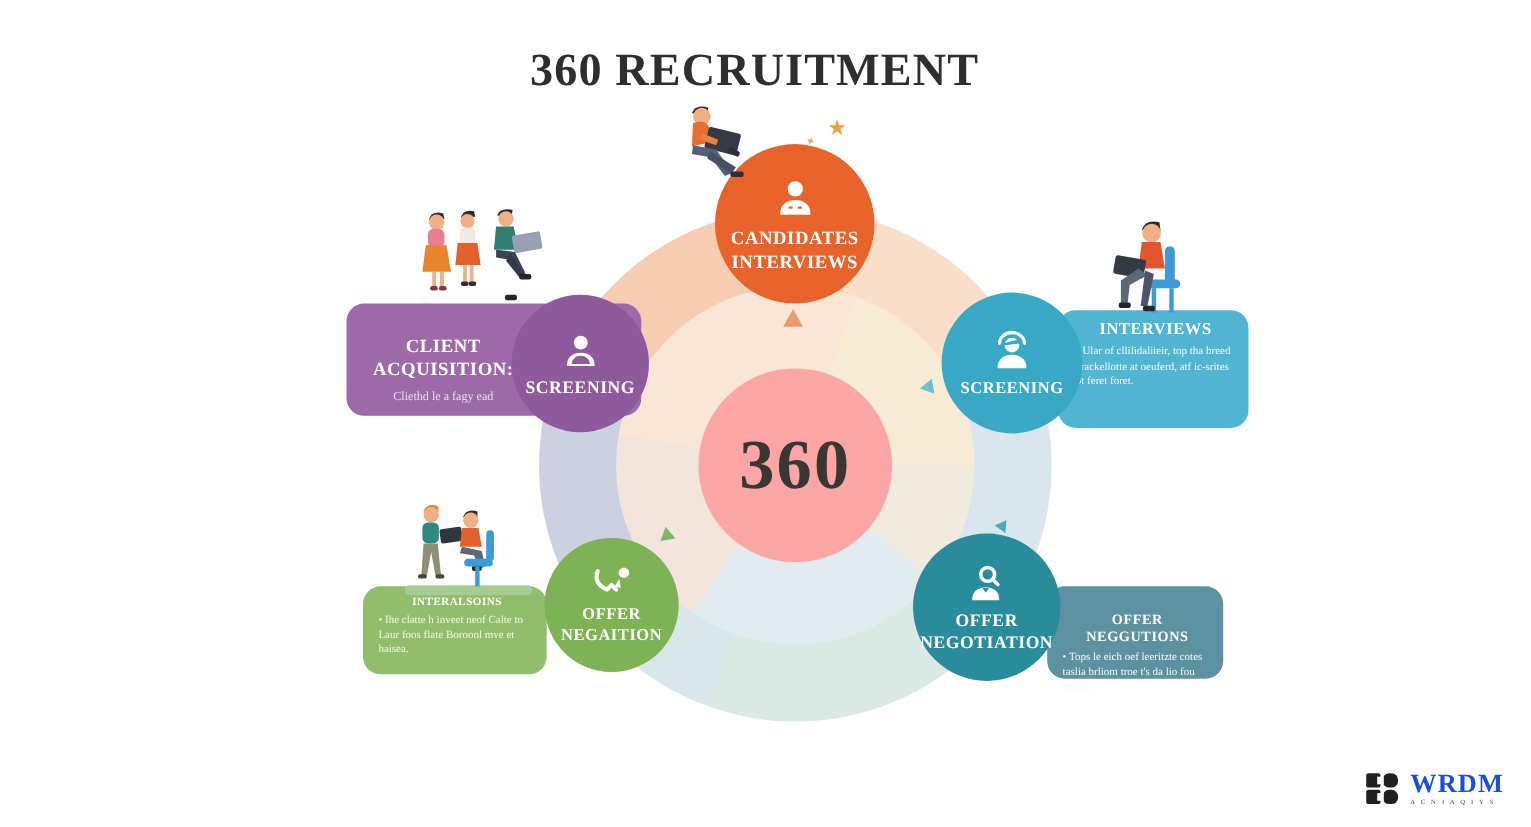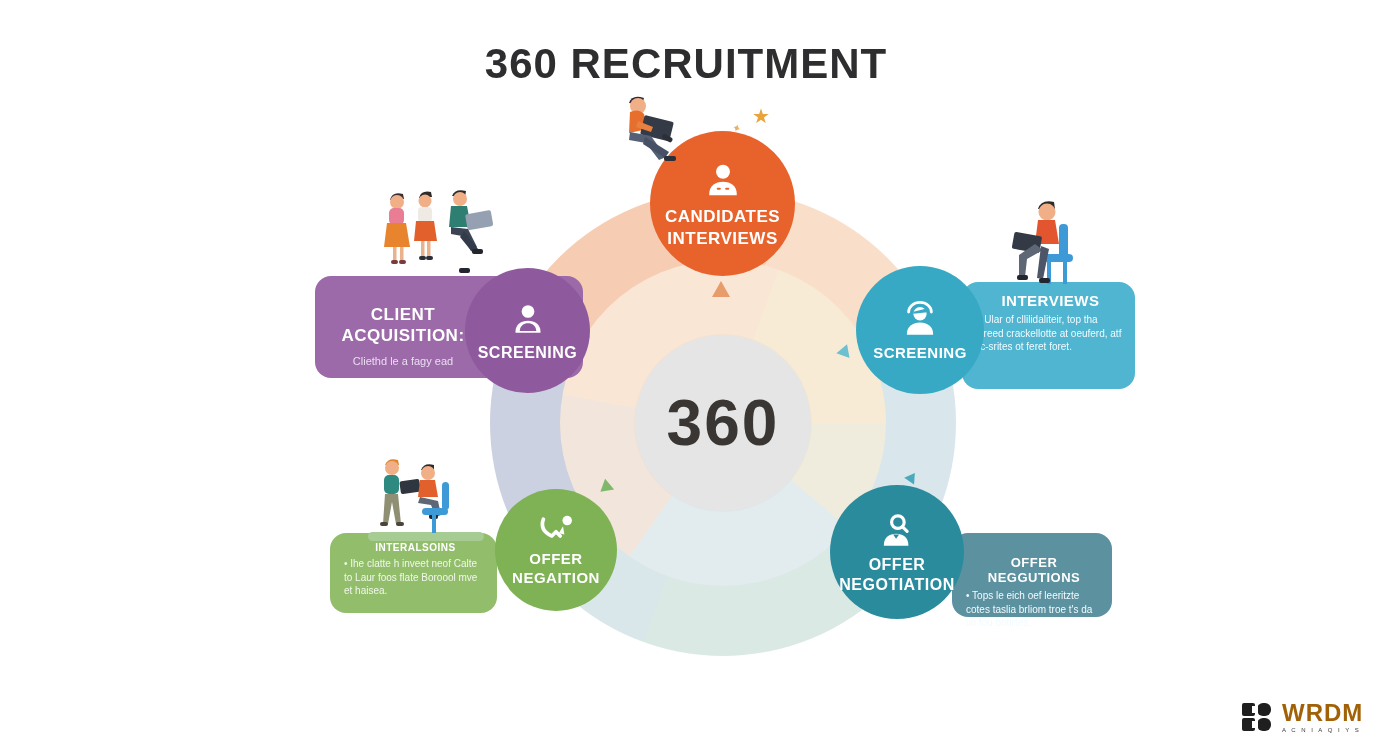--- a/index.html
+++ b/index.html
@@ -1,18 +1,18 @@
 <!DOCTYPE html>
 <html><head>
 <meta charset="utf-8">
 <style>
   html,body{margin:0;padding:0;background:#ffffff;}
   .canvas{
     position:relative;width:1392px;height:752px;background:#ffffff;overflow:hidden;
-    font-family:Liberation Sans, sans-serif;
+    font-family:Liberation Serif, serif;
   }
   
   .title{
     position:absolute;left:0;right:20px;top:40px;margin:0;text-align:center;
     font-size:42px;font-weight:800;letter-spacing:1px;color:#2e2e30;
   }
   
   .wheel-outer{
     position:absolute;left:490px;top:190px;width:466px;height:466px;border-radius:50%;
     background:conic-gradient(from 0deg,
@@ -29,21 +29,21 @@
     background:conic-gradient(from 0deg,
       #fae6d5 0deg 20deg,
       #f8ebd6 20deg 90deg,
       #efebdd 90deg 130deg,
       #e2ebee 130deg 215deg,
       #f2e5dc 215deg 280deg,
       #fae6d5 280deg 360deg);
   }
   .wheel-center{
     position:absolute;left:635px;top:335px;width:176px;height:176px;border-radius:50%;
-    background:#e5e5e5;display:flex;align-items:center;justify-content:center;
+    background:#fca5a5;display:flex;align-items:center;justify-content:center;
     box-shadow:0 0 0 1px rgba(0,0,0,0.02);
   }
   .center-label{font-size:64px;font-weight:800;color:#3a3633;letter-spacing:2px;}
   .arrow{position:absolute;width:0;height:0;}
   .arrow-orange{left:712px;top:281px;border-left:9px solid transparent;border-right:9px solid transparent;border-bottom:16px solid #e89b6b;}
   .arrow-teal{left:838px;top:344px;border-left:7px solid transparent;border-right:7px solid transparent;border-bottom:12px solid #6cc0d0;transform:rotate(20deg);}
   .arrow-green{left:598px;top:482px;border-left:7px solid transparent;border-right:7px solid transparent;border-bottom:12px solid #7fb76b;transform:rotate(-130deg);}
   .flag-teal{left:906px;top:472px;border-left:6px solid transparent;border-right:6px solid transparent;border-bottom:10px solid #4aa9bb;transform:rotate(35deg);}
   
   .box{position:absolute;border-radius:16px;color:#ffffff;z-index:2;box-sizing:border-box;}
@@ -75,21 +75,21 @@
   .node-negation .node-line{font-size:15px;}
   .node-negotiation{left:830px;top:485px;width:134px;height:134px;background:#2a8b9d;}
   .node-negotiation .node-line{font-size:16px;}
   
   .person-group{position:absolute;z-index:4;}
   .star{position:absolute;left:752px;top:104px;z-index:4;color:#e9a43c;font-size:20px;}
   .sparkle{position:absolute;left:732px;top:122px;z-index:4;color:#e8b06b;font-size:11px;transform:rotate(20deg);}
   
   .logo{position:absolute;left:1240px;top:700px;display:flex;align-items:center;gap:8px;z-index:5;}
   .logo-text{display:flex;flex-direction:column;line-height:1;}
-  .logo-name{font-size:24px;font-weight:800;color:#a16207;letter-spacing:1px;}
+  .logo-name{font-size:24px;font-weight:800;color:#1d4ed8;letter-spacing:1px;}
   .logo-sub{font-size:6px;color:#3a3a3a;letter-spacing:2px;margin-top:2px;}
 </style>
 </head>
 <body>
 
 <div class="canvas">
 
   <h1 class="title">360 RECRUITMENT</h1>
 
   <div class="wheel-outer"></div>

